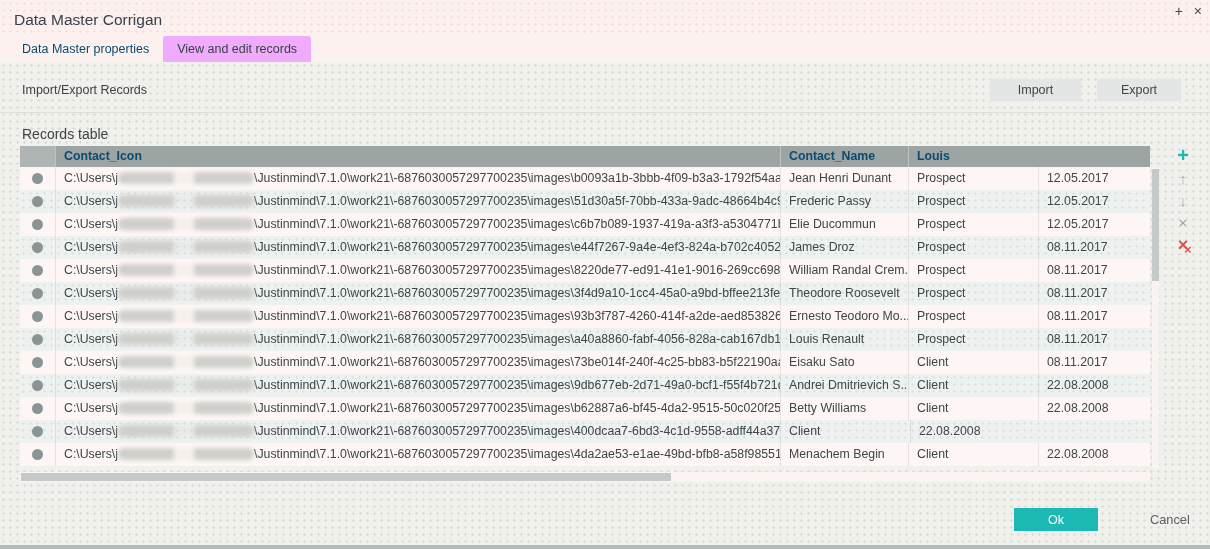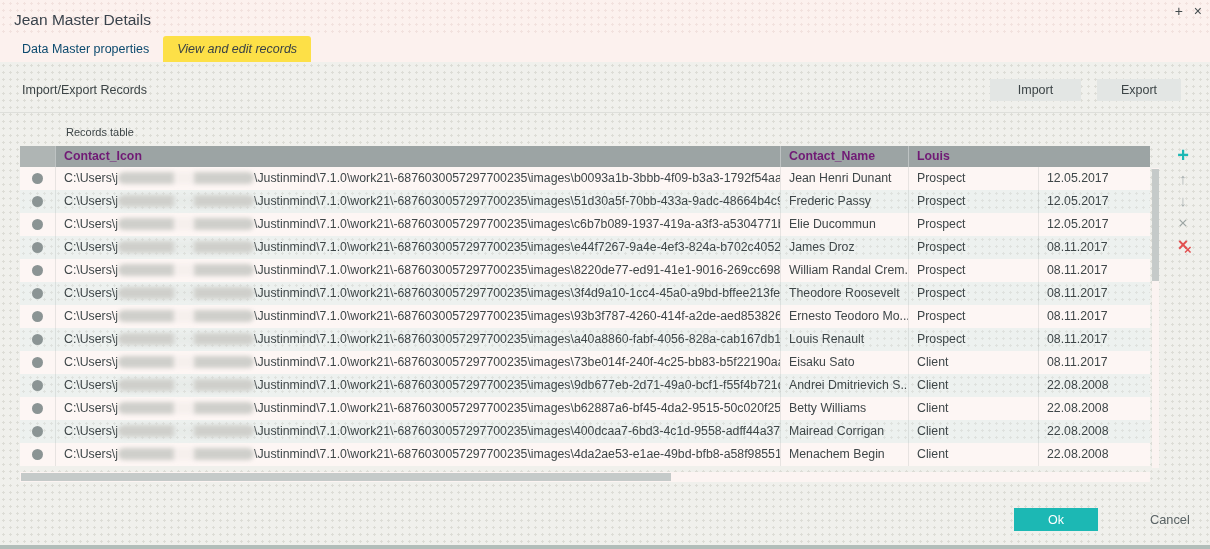--- a/index.html
+++ b/index.html
@@ -14,41 +14,41 @@
     background-image:radial-gradient(rgba(215,185,180,0.28) 1px, transparent 1.2px);
     background-size:7px 7px; }
   .title { position:absolute; left:14px; top:11px; font-size:15.5px; color:#39424b; }
   .win-controls { position:absolute; right:8px; top:3px; display:flex; gap:11px; }
   .win-btn { font-size:14px; color:#434b4d; cursor:pointer; line-height:16px; }
 
   
   .tabs { position:relative; height:26px; background:#fcf1ee; display:flex; align-items:flex-end; padding-left:8px; }
   .tab { height:26px; line-height:26px; padding:0 14px; font-size:12.5px; cursor:pointer; }
   .tab.inactive { color:#0c4a6e; }
-  .tab.active { background:#fde047; color:#3a4245; border-radius:3px 3px 0 0;font-style:italic; }
+  .tab.active { background:#f0abfc; color:#3a4245; border-radius:3px 3px 0 0; }
 
   
   .panel { position:absolute; left:0; top:62px; width:1210px; height:483px;
     background-color:#f0f0ec;
     background-image:radial-gradient(rgba(170,170,158,0.28) 1px, transparent 1.2px);
     background-size:7px 7px; }
 
   .ie-label { position:absolute; left:22px; top:21px; font-size:12.5px; color:#3c4446; }
   .btn { position:absolute; top:17px; height:22px; background:#e3e6e4; border:none;
     font-family:"Liberation Sans", sans-serif; font-size:12.5px; color:#3c4446;
     text-align:center; cursor:pointer; }
   .btn-import { right:129px; width:91px; }
   .btn-export { right:29px; width:84px; }
   .divider { position:absolute; left:0; top:50px; width:1210px; border-top:1px solid #dedfdb; }
-  .rt-label { position:absolute; left:22px; top:64px; font-size:11px; color:#3c4446;margin-left:44px; }
+  .rt-label { position:absolute; left:22px; top:64px; font-size:14px; color:#3c4446; }
 
   
   .table { position:absolute; left:20px; top:84px; width:1130px; }
   .thead { display:flex; height:21px; background:#9ca4a4; }
-  .th { font-size:12.3px; font-weight:bold; color:#701a75; line-height:21px;
+  .th { font-size:12.3px; font-weight:bold; color:#0c4a6e; line-height:21px;
     padding-left:8px; white-space:nowrap; overflow:hidden; border-left:1px solid rgba(255,255,255,0.35); }
   .th.sel { border-left:none; background:#afb5b4; }
   .tr { display:flex; height:23px; }
   .tr:nth-child(odd) { background:#fdf6f4; }
   .tr:nth-child(even) { background-color:#edf1ef;
     background-image:radial-gradient(rgba(170,170,158,0.22) 1px, transparent 1.2px);
     background-size:7px 7px; }
   .td { font-size:12.3px; color:#3e4648; line-height:23px; padding-left:8px;
     white-space:nowrap; overflow:hidden; border-left:1px solid rgba(120,130,130,0.16); }
   .td.sel, .th.sel { width:35px; padding-left:0; }
@@ -84,21 +84,21 @@
   .btn-cancel { position:absolute; left:1150px; top:450px; font-size:12.8px; color:#5a6365; cursor:pointer; }
 
   .bottom-bar { position:absolute; left:0; bottom:0; width:1210px; height:4px; background:#b2bdb9; }
 </style>
 </head>
 <body>
 
 <div class="window">
 
   <div class="titlebar">
-    <div class="title">Jean Master Details</div>
+    <div class="title">Data Master Corrigan</div>
     <div class="win-controls">
       <span class="win-btn">+</span>
       <span class="win-btn">×</span>
     </div>
   </div>
 
   <div class="tabs">
     <div class="tab inactive">Data Master properties</div>
     <div class="tab active">View and edit records</div>
   </div>
@@ -228,21 +228,20 @@
     <div class="td name">Betty Williams</div>
     <div class="td status">Client</div>
     <div class="td date">22.08.2008</div>
   </div>
 
   <div class="tr">
     <div class="td sel">
               <span class="dot"></span>
             </div>
     <div class="td icon-path"><span>C:\Users\j</span><span class="redact"></span><span>\Justinmind\7.1.0\work21\-6876030057297700235\images\400dcaa7-6bd3-4c1d-9558-adff44a37f2c.png</span></div>
-    <div class="td name">Mairead Corrigan</div>
     <div class="td status">Client</div>
     <div class="td date">22.08.2008</div>
   </div>
 
   <div class="tr">
     <div class="td sel">
               <span class="dot"></span>
             </div>
     <div class="td icon-path"><span>C:\Users\j</span><span class="redact"></span><span>\Justinmind\7.1.0\work21\-6876030057297700235\images\4da2ae53-e1ae-49bd-bfb8-a58f98551320.png</span></div>
     <div class="td name">Menachem Begin</div>

